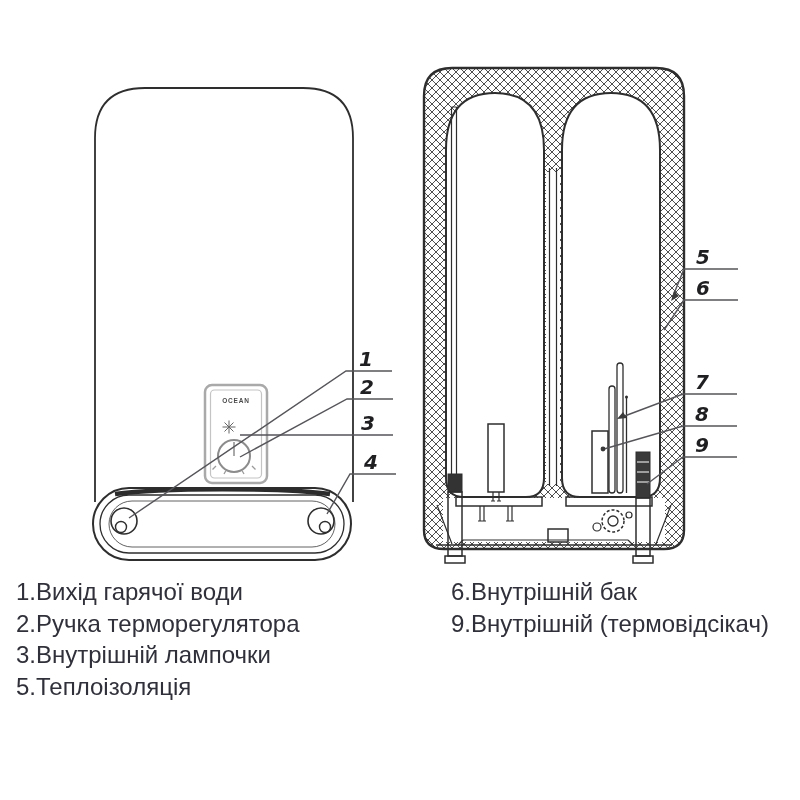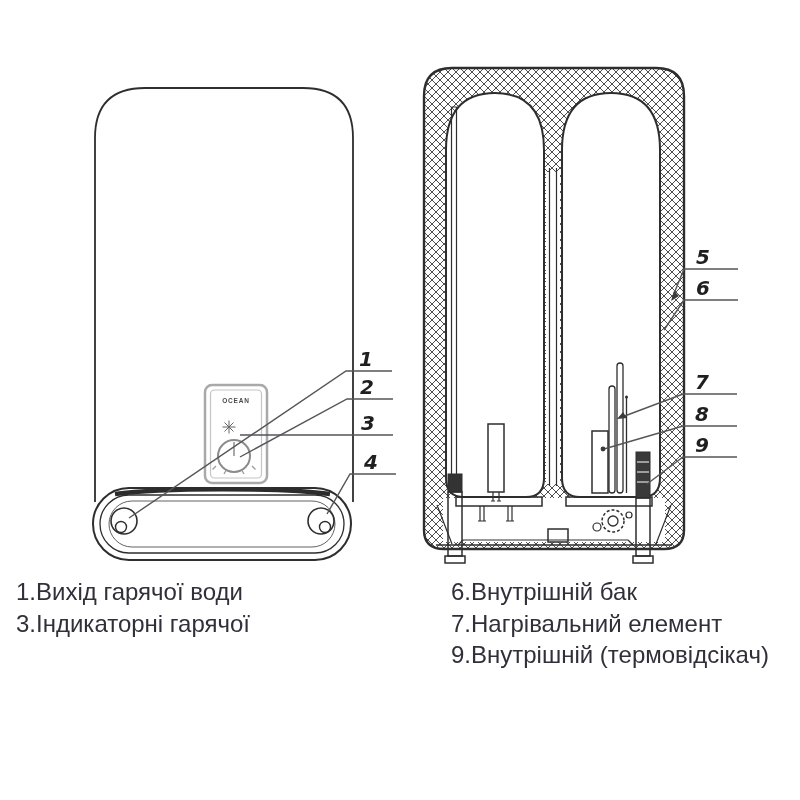--- a/index.html
+++ b/index.html
@@ -153,22 +153,23 @@
       <text x="703" y="295" text-anchor="middle" class="callout-num">6</text>
       <text x="702" y="389" text-anchor="middle" class="callout-num">7</text>
       <text x="702" y="421" text-anchor="middle" class="callout-num">8</text>
       <text x="702" y="452" text-anchor="middle" class="callout-num">9</text>
     </g>
   </g>
 </svg>
 
   <div class="legend left">
     <div class="legend-item"><span>1.</span><span>Вихід гарячої води</span></div>
-    <div class="legend-item"><span>3.</span><span>Індикаторні гарячої</span></div>
+    <div class="legend-item"><span>2.</span><span>Ручка терморегулятора</span></div>
+    <div class="legend-item"><span>3.</span><span>Внутрішній лампочки</span></div>
+    <div class="legend-item"><span>5.</span><span>Теплоізоляція</span></div>
   </div>
 
   <div class="legend right">
     <div class="legend-item"><span>6.</span><span>Внутрішній бак</span></div>
-    <div class="legend-item"><span>7.</span><span>Нагрівальний елемент</span></div>
     <div class="legend-item"><span>9.</span><span>Внутрішній (термовідсікач)</span></div>
   </div>
 
 </div>
 
 </body></html>

